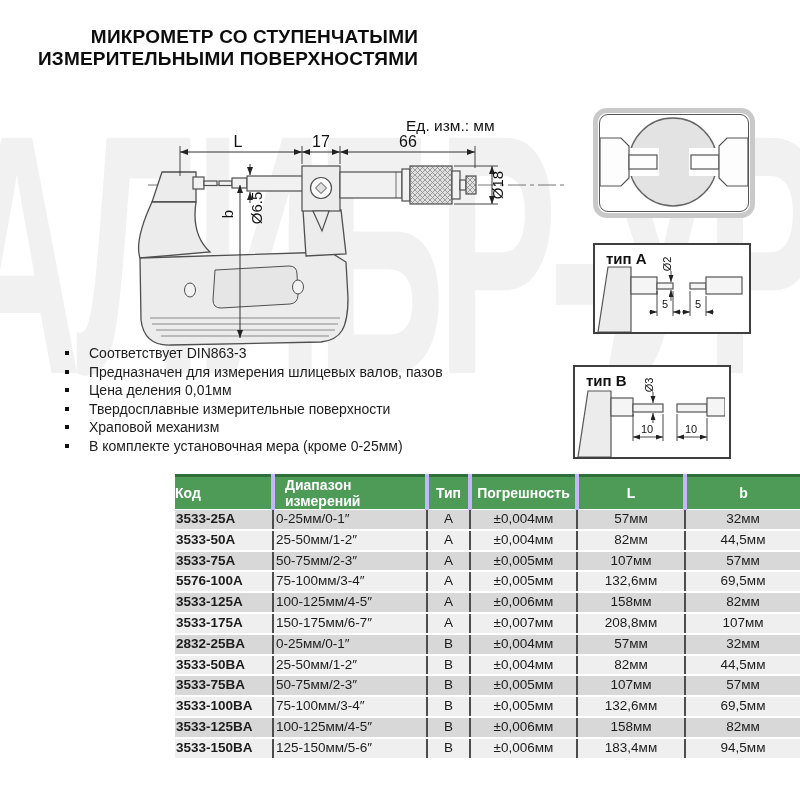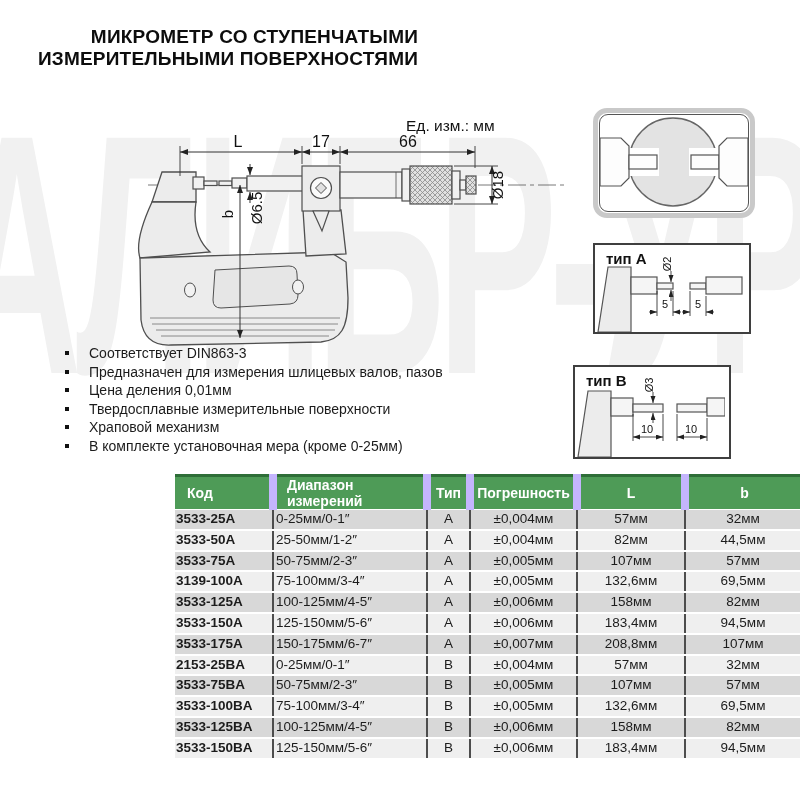--- a/index.html
+++ b/index.html
@@ -43,22 +43,22 @@
   }
   .spec-table{
     position:absolute;left:175px;top:474px;z-index:2;width:625px;
     border-collapse:collapse;table-layout:fixed;font-size:13.5px;
   }
   .spec-table th{
     background:#4e9b57;color:#fff;font-weight:bold;height:26px;
     border-top:3px solid #2e6e38;border-bottom:1px solid #fff;
     padding:0;font-size:14px;
   }
-  .spec-table th+th{border-left:8px solid #c4b5fd;margin-left:38px;}
-  .spec-table th:first-child{text-align:left;padding-left:12px;}
+  .spec-table th+th{border-left:4px solid #c4b5fd;margin-left:38px;}
+  .spec-table th:first-child{text-align:left;}
   .spec-table th:nth-child(2){text-align:left;padding-left:10px;}
   .spec-table td{
     height:18.8px;line-height:18.8px;padding:0;text-align:center;color:#1c1c1c;
     border-bottom:2px solid #fff;overflow:hidden;white-space:nowrap;
   }
   .spec-table td+td{border-left:2px solid #4d4d4d;}
   .spec-table tbody tr:nth-child(odd) td{background:#d8d8d8;}
   .spec-table tbody tr:nth-child(even) td{background:#efefef;}
   .spec-table td:first-child{font-weight:bold;text-align:left;padding-left:1px;}
   .spec-table td:nth-child(2){text-align:left;padding-left:2px;}
@@ -269,85 +269,85 @@
       </tr>
       <tr>
         <td>3533-75A</td>
         <td>50-75мм/2-3″</td>
         <td>A</td>
         <td>±0,005мм</td>
         <td>107мм</td>
         <td>57мм</td>
       </tr>
       <tr>
-        <td>3139-100A</td>
+        <td>5576-100A</td>
         <td>75-100мм/3-4″</td>
         <td>A</td>
         <td>±0,005мм</td>
         <td>132,6мм</td>
         <td>69,5мм</td>
       </tr>
       <tr>
         <td>3533-125A</td>
         <td>100-125мм/4-5″</td>
         <td>A</td>
         <td>±0,006мм</td>
         <td>158мм</td>
         <td>82мм</td>
       </tr>
       <tr>
-        <td>3533-150A</td>
+        <td>3533-175A</td>
+        <td>150-175мм/6-7″</td>
+        <td>A</td>
+        <td>±0,007мм</td>
+        <td>208,8мм</td>
+        <td>107мм</td>
+      </tr>
+      <tr>
+        <td>2832-25BA</td>
+        <td>0-25мм/0-1″</td>
+        <td>B</td>
+        <td>±0,004мм</td>
+        <td>57мм</td>
+        <td>32мм</td>
+      </tr>
+      <tr>
+        <td>3533-50BA</td>
+        <td>25-50мм/1-2″</td>
+        <td>B</td>
+        <td>±0,004мм</td>
+        <td>82мм</td>
+        <td>44,5мм</td>
+      </tr>
+      <tr>
+        <td>3533-75BA</td>
+        <td>50-75мм/2-3″</td>
+        <td>B</td>
+        <td>±0,005мм</td>
+        <td>107мм</td>
+        <td>57мм</td>
+      </tr>
+      <tr>
+        <td>3533-100BA</td>
+        <td>75-100мм/3-4″</td>
+        <td>B</td>
+        <td>±0,005мм</td>
+        <td>132,6мм</td>
+        <td>69,5мм</td>
+      </tr>
+      <tr>
+        <td>3533-125BA</td>
+        <td>100-125мм/4-5″</td>
+        <td>B</td>
+        <td>±0,006мм</td>
+        <td>158мм</td>
+        <td>82мм</td>
+      </tr>
+      <tr>
+        <td>3533-150BA</td>
         <td>125-150мм/5-6″</td>
-        <td>A</td>
+        <td>B</td>
         <td>±0,006мм</td>
         <td>183,4мм</td>
         <td>94,5мм</td>
       </tr>
-      <tr>
-        <td>3533-175A</td>
-        <td>150-175мм/6-7″</td>
-        <td>A</td>
-        <td>±0,007мм</td>
-        <td>208,8мм</td>
-        <td>107мм</td>
-      </tr>
-      <tr>
-        <td>2153-25BA</td>
-        <td>0-25мм/0-1″</td>
-        <td>B</td>
-        <td>±0,004мм</td>
-        <td>57мм</td>
-        <td>32мм</td>
-      </tr>
-      <tr>
-        <td>3533-75BA</td>
-        <td>50-75мм/2-3″</td>
-        <td>B</td>
-        <td>±0,005мм</td>
-        <td>107мм</td>
-        <td>57мм</td>
-      </tr>
-      <tr>
-        <td>3533-100BA</td>
-        <td>75-100мм/3-4″</td>
-        <td>B</td>
-        <td>±0,005мм</td>
-        <td>132,6мм</td>
-        <td>69,5мм</td>
-      </tr>
-      <tr>
-        <td>3533-125BA</td>
-        <td>100-125мм/4-5″</td>
-        <td>B</td>
-        <td>±0,006мм</td>
-        <td>158мм</td>
-        <td>82мм</td>
-      </tr>
-      <tr>
-        <td>3533-150BA</td>
-        <td>125-150мм/5-6″</td>
-        <td>B</td>
-        <td>±0,006мм</td>
-        <td>183,4мм</td>
-        <td>94,5мм</td>
-      </tr>
     </tbody>
 </table>
 
 </body></html>

